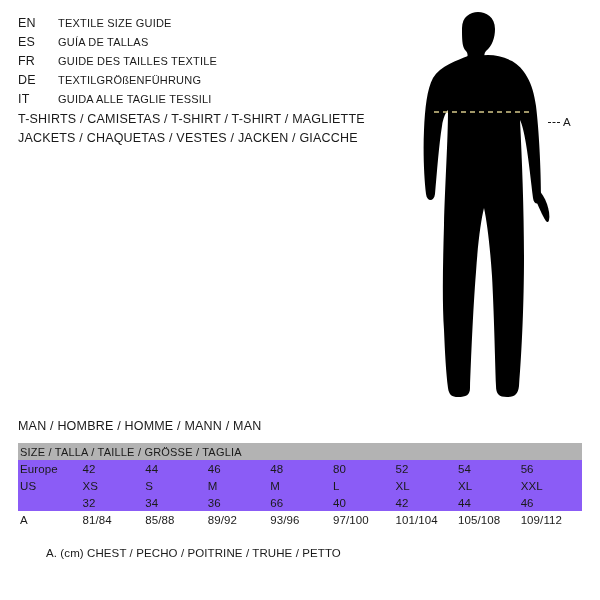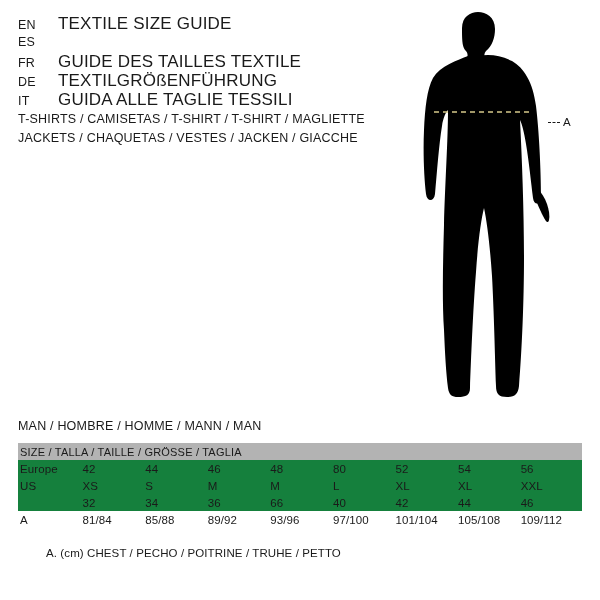--- a/index.html
+++ b/index.html
@@ -35,21 +35,21 @@
     height: 19px;
     line-height: 19px;
   }
   .lang-code {
     width: 40px;
     font-size: 12.5px;
     letter-spacing: 0.2px;
     color: #1a1a1a;
   }
   .lang-text {
-    font-size: 17px;
+    font-size: 11px;
     letter-spacing: 0.2px;
     color: #1a1a1a;
     white-space: nowrap;
   }
 
   
   .product-lines {
     position: absolute;
     left: 18px;
     top: 110px;
@@ -118,21 +118,21 @@
     letter-spacing: 0.1px;
   }
   .row-head {
     background: #b3b3b3;
   }
   .row-head td {
     font-size: 11px;
     letter-spacing: 0.2px;
   }
   .row-shade {
-    background: #15803d;
+    background: #8b5cf6;
   }
   .row-plain {
     background: #ffffff;
   }
   .col-label { width: 86px; }
   .col-val { width: 68px; margin-top: 16px; }
 
   .footnote {
     position: absolute;
     left: 18px;
@@ -149,20 +149,21 @@
 
 <div class="page">
 
   <div class="lang-block">
     <div class="lang-row">
       <span class="lang-code">EN</span>
       <span class="lang-text">TEXTILE SIZE GUIDE</span>
     </div>
     <div class="lang-row">
       <span class="lang-code">ES</span>
+      <span class="lang-text">GUÍA DE TALLAS</span>
     </div>
     <div class="lang-row">
       <span class="lang-code">FR</span>
       <span class="lang-text">GUIDE DES TAILLES TEXTILE</span>
     </div>
     <div class="lang-row">
       <span class="lang-code">DE</span>
       <span class="lang-text">TEXTILGRÖßENFÜHRUNG</span>
     </div>
     <div class="lang-row">

